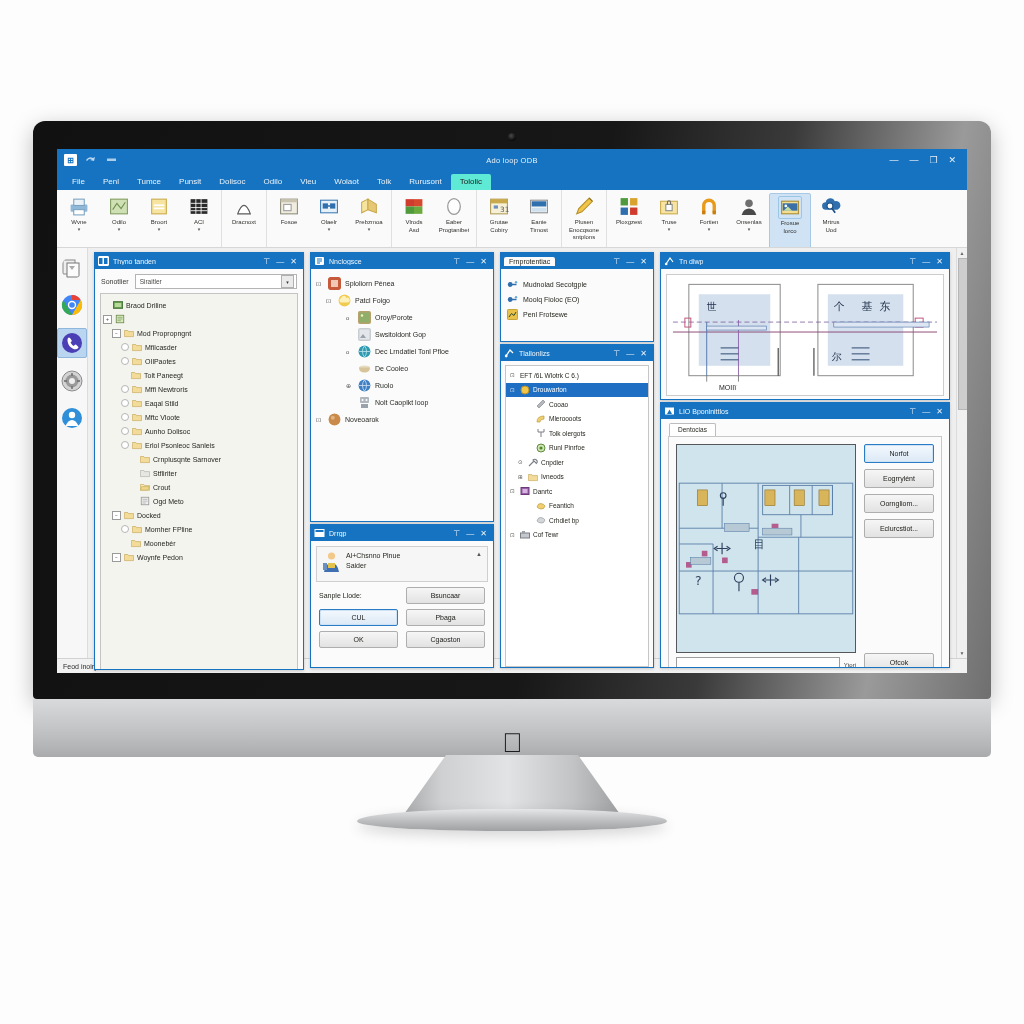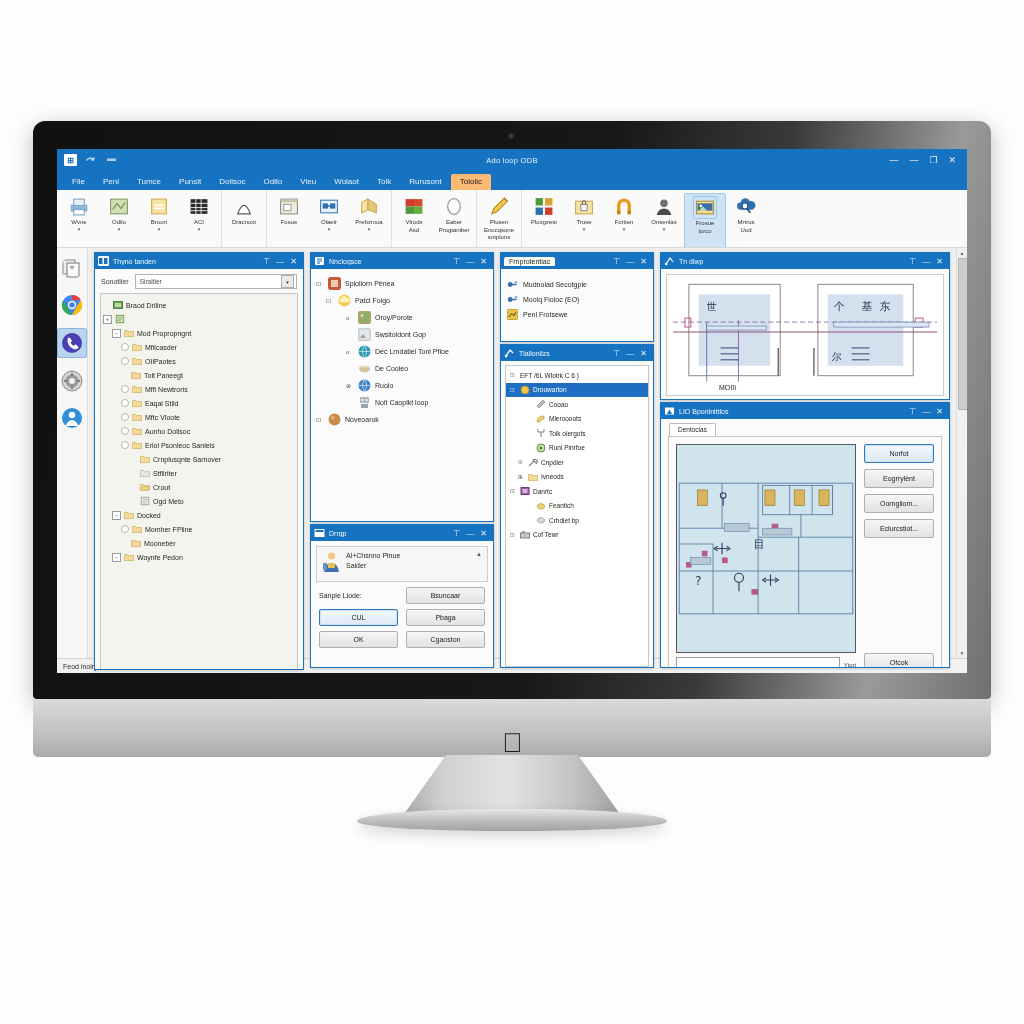--- a/index.html
+++ b/index.html
@@ -50,21 +50,21 @@
   .qa-ico{width:14px;height:10px;opacity:.9;}
   .win-title{position:absolute;left:0;right:0;text-align:center;
     color:#e8f1f9;font-size:7.5px;letter-spacing:.3px;pointer-events:none;}
   .win-btns{margin-left:auto;display:flex;align-items:center;gap:11px;
     padding-right:7px;color:#eaf2fa;font-size:9px;z-index:2;}
   .win-btns span{cursor:default;}
 
   .tabs{height:19px;background:#1573c1;display:flex;align-items:flex-end;
     padding-left:6px;flex:0 0 auto;}
   .tab{font-size:8px;color:#e9f2fa;padding:3px 9px 4px;white-space:nowrap;}
-  .tab.active{background:#fdba74;color:#21211f;border-radius:2px 2px 0 0;}
+  .tab.active{background:#5eead4;color:#21211f;border-radius:2px 2px 0 0;}
 
   .ribbon{height:57px;background:#fafafa;border-bottom:1px solid #d7d7d7;
     display:flex;align-items:flex-start;flex:0 0 auto;overflow:hidden;}
   .rgroup{display:flex;height:100%;padding:3px 2px 0;border-right:1px solid #e0e0e0;}
   .rgroup:last-child{border-right:none;}
   .ritem{width:40px;display:flex;flex-direction:column;align-items:center;
     padding-top:3px;}
   .ricon{width:22px;height:21px;border-radius:1px;display:block;}
   .rlabel{font-size:6px;color:#30302e;margin-top:2px;text-align:center;
     line-height:7.5px;white-space:pre-line;max-width:40px;overflow:hidden;}
@@ -309,20 +309,41 @@
                 </svg>
                 <div class="rlabel">Vlrods
 Asd</div>
               </div>
               <div class="ritem">
                 <svg class="ricon" viewBox="0 0 20 20">
                   <ellipse cx="10" cy="10" rx="6" ry="7.5" fill="#fdfdfd" stroke="#9a9a9a" stroke-width="1.2"></ellipse>
                 </svg>
                 <div class="rlabel">Eaber
 Progtanibet</div>
+              </div>
+            </div>
+            <div class="rgroup">
+              <div class="ritem">
+                <svg class="ricon" viewBox="0 0 20 20">
+                  <rect x="2" y="3" width="16" height="14" fill="#f6f0d8" stroke="#b09a55"></rect>
+                  <rect x="2" y="3" width="16" height="4" fill="#c9a94b"></rect>
+                  <rect x="5" y="9" width="4" height="3" fill="#6a8fc2"></rect>
+                  <text x="11" y="15" font-size="7" fill="#5a5a5a" font-family="DejaVu Sans">31</text>
+                </svg>
+                <div class="rlabel">Grutae
+Cobiry</div>
+              </div>
+              <div class="ritem">
+                <svg class="ricon" viewBox="0 0 20 20">
+                  <rect x="2" y="4" width="16" height="12" fill="#fff" stroke="#8a8a8a"></rect>
+                  <rect x="3" y="5" width="14" height="5" fill="#2f6fae"></rect>
+                  <rect x="3" y="11" width="14" height="4" fill="#cfe0ee"></rect>
+                </svg>
+                <div class="rlabel">Eanie
+Timost</div>
               </div>
             </div>
             <div class="rgroup">
               <div class="ritem">
                 <svg class="ricon" viewBox="0 0 20 20">
                   <path d="M3 17 L5 12 L15 2 L18 5 L8 15 Z" fill="#f0c54a" stroke="#b58f28"></path>
                   <path d="M15 2 L18 5" stroke="#8a6c28"></path>
                 </svg>
                 <div class="rlabel">Plusen
 Enocqsone

